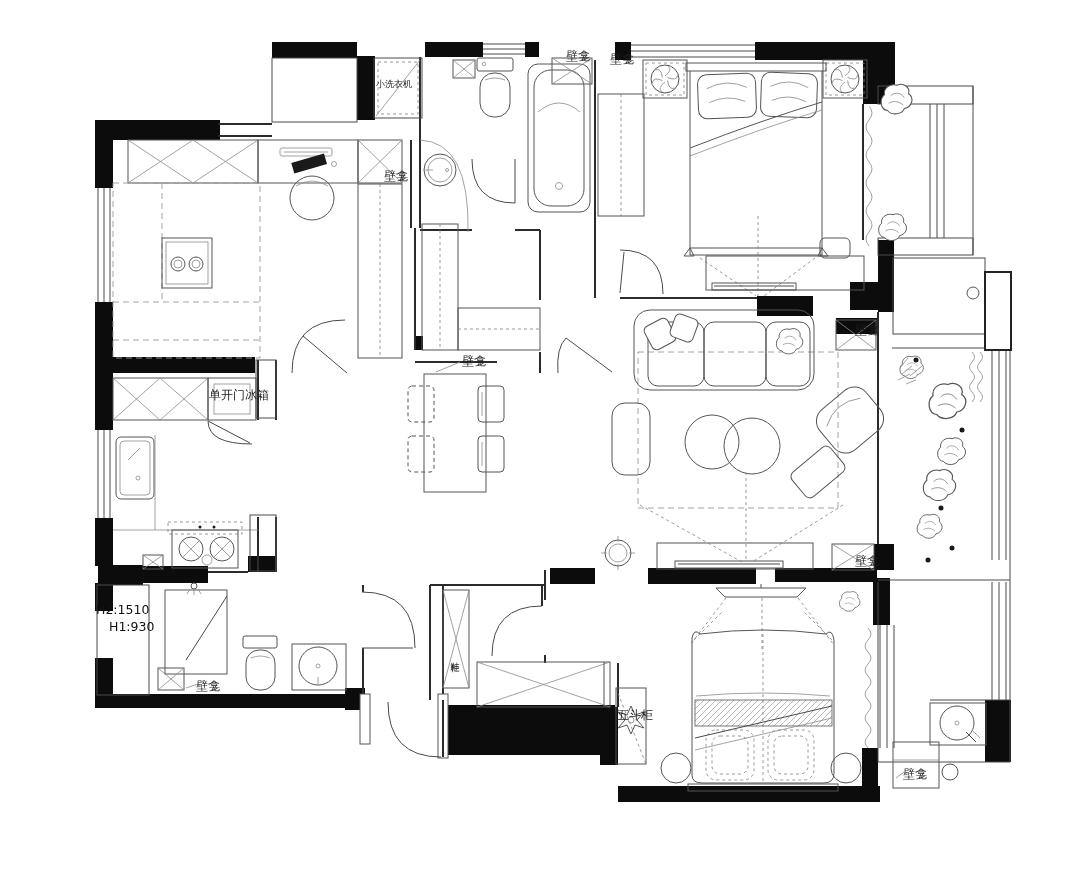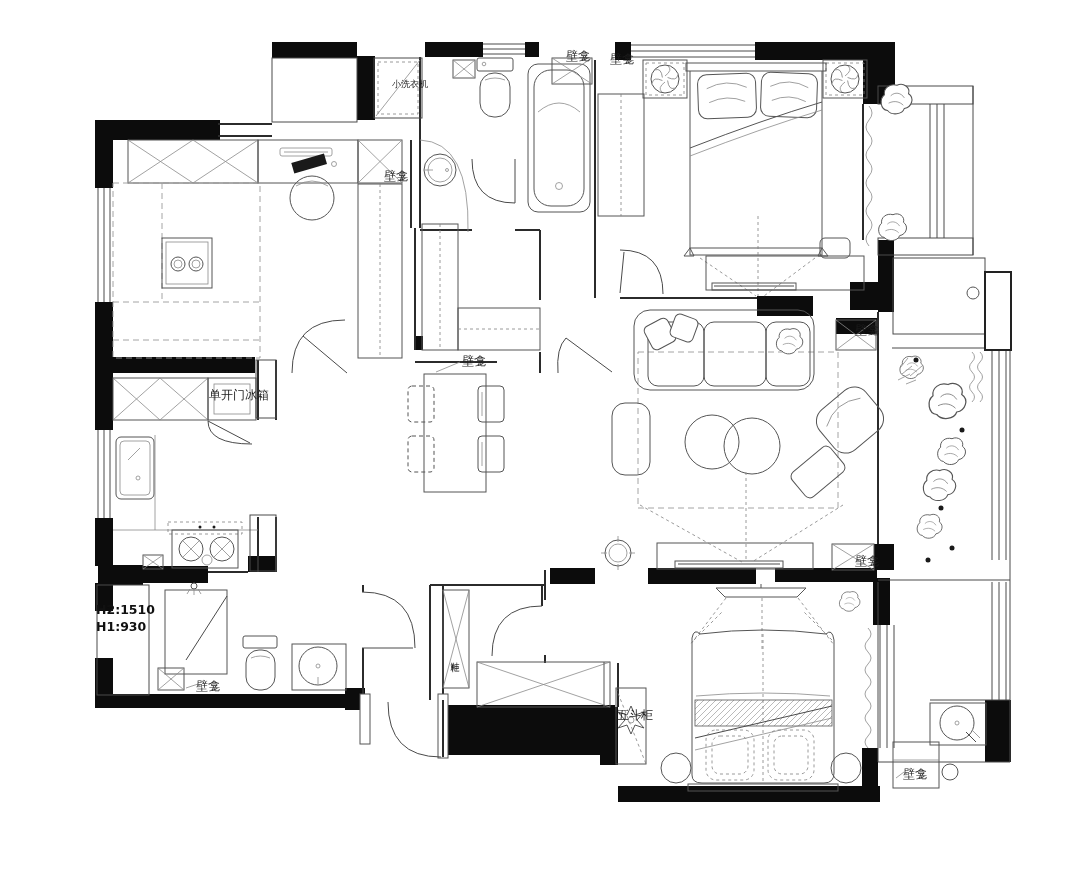--- a/index.html
+++ b/index.html
@@ -2,21 +2,21 @@
 <html><head>
 <meta charset="utf-8">
 <style>
   html,body{margin:0;padding:0;background:#fff;}
   .plan-wrap{position:relative;width:1080px;height:871px;background:#ffffff;
              font-family:"DejaVu Sans",sans-serif;overflow:hidden;}
   .plan-wrap svg{position:absolute;left:0;top:0;}
   .lbl{position:absolute;color:#1c1c1c;font-size:12px;line-height:1;white-space:nowrap;
        font-family:"DejaVu Sans",sans-serif;}
   .lbl.v{writing-mode:vertical-rl;letter-spacing:1px;}
-  .lbl.dim{font-size:12.5px;color:#111;font-weight:bold;}
+  .lbl.dim{font-size:12.5px;color:#111;}
   
   .wall{fill:#0c0c0c;stroke:none;}
   .w2{stroke:#2b2b2b;stroke-width:2;fill:none;}
   .w1{stroke:#4a4a4a;stroke-width:1;fill:none;}
   .f{stroke:#555;stroke-width:1;fill:#fff;}
   .fn{stroke:#555;stroke-width:1;fill:none;}
   .lt{stroke:#8a8a8a;stroke-width:.8;fill:none;}
   .dash{stroke:#9a9a9a;stroke-width:.9;fill:none;stroke-dasharray:6 4;}
   .dash2{stroke:#808080;stroke-width:.8;fill:none;stroke-dasharray:3 3;}
   .dk{fill:#1a1a1a;stroke:none;}
@@ -559,27 +559,27 @@
     </g>
     <g>
       <rect class="fn" x="893" y="742" width="46" height="46"></rect>
       <line class="lt" x1="893" y1="760" x2="939" y2="760"></line>
       <circle class="fn" cx="950" cy="772" r="8"></circle>
       <line class="lt" x1="896" y1="778" x2="904" y2="772"></line>
     </g>
   </g>
 </svg>
 
-<span class="lbl" style="left:376px;top:80px;font-size:9px;margin-left:16px;">小洗衣机</span>
+<span class="lbl" style="left:376px;top:80px;font-size:9px;">小洗衣机</span>
 <span class="lbl" style="left:384px;top:170px;">壁龛</span>
 <span class="lbl" style="left:566px;top:50px;">壁龛</span>
 <span class="lbl" style="left:610px;top:53px;">壁龛</span>
 <span class="lbl" style="left:462px;top:355px;">壁龛</span>
 <span class="lbl" style="left:855px;top:324px;">壁龛</span>
 <span class="lbl" style="left:855px;top:555px;">壁龛</span>
 <span class="lbl" style="left:196px;top:680px;">壁龛</span>
 <span class="lbl" style="left:903px;top:768px;">壁龛</span>
 <span class="lbl" style="left:209px;top:389px;font-family:Liberation Serif, serif;">单开门冰箱</span>
 <span class="lbl v" style="left:450px;top:655px;font-size:9px;">鞋柜</span>
 <span class="lbl" style="left:617px;top:709px;">五斗柜</span>
 <span class="lbl dim" style="left:96px;top:604px;">H2:1510</span>
-<span class="lbl dim" style="left:96px;top:621px;">H1:930</span>
+<span class="lbl dim" style="left:109px;top:621px;">H1:930</span>
 </div>
 
 </body></html>

